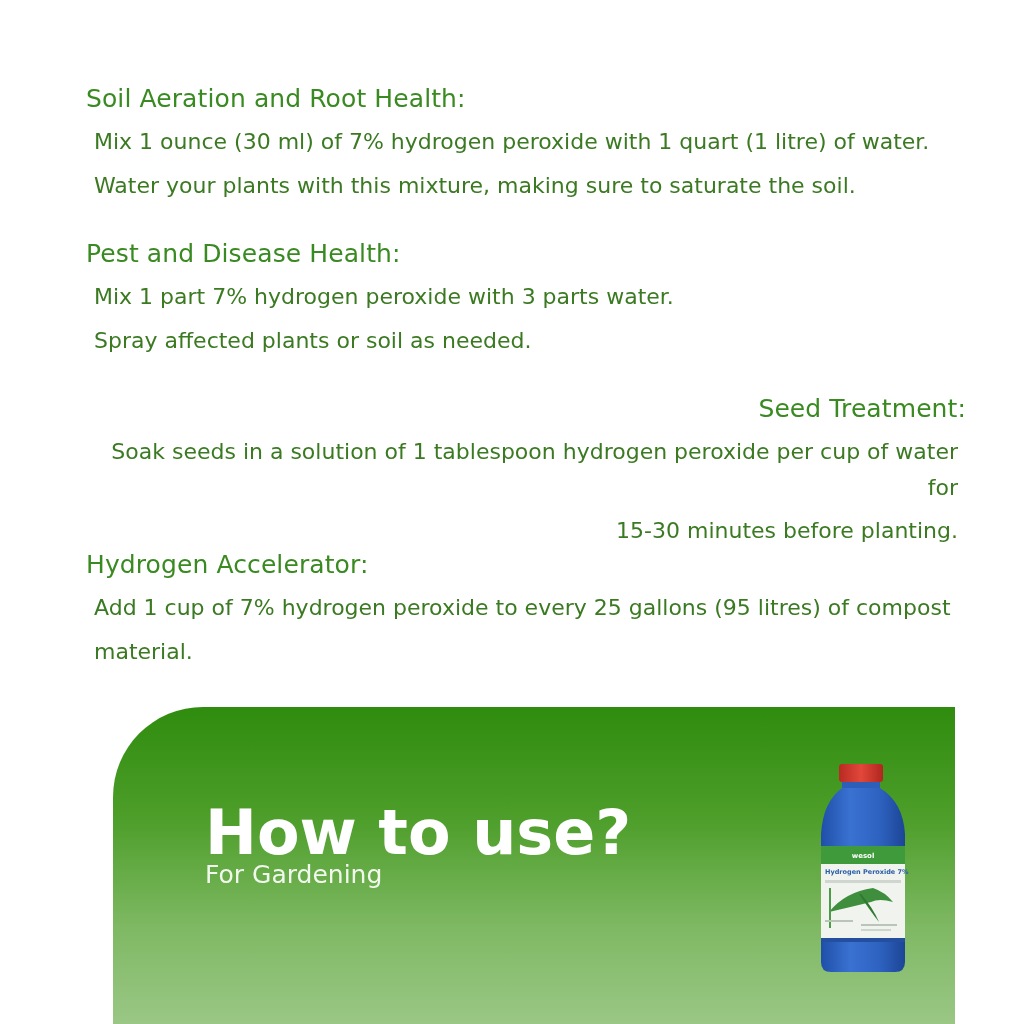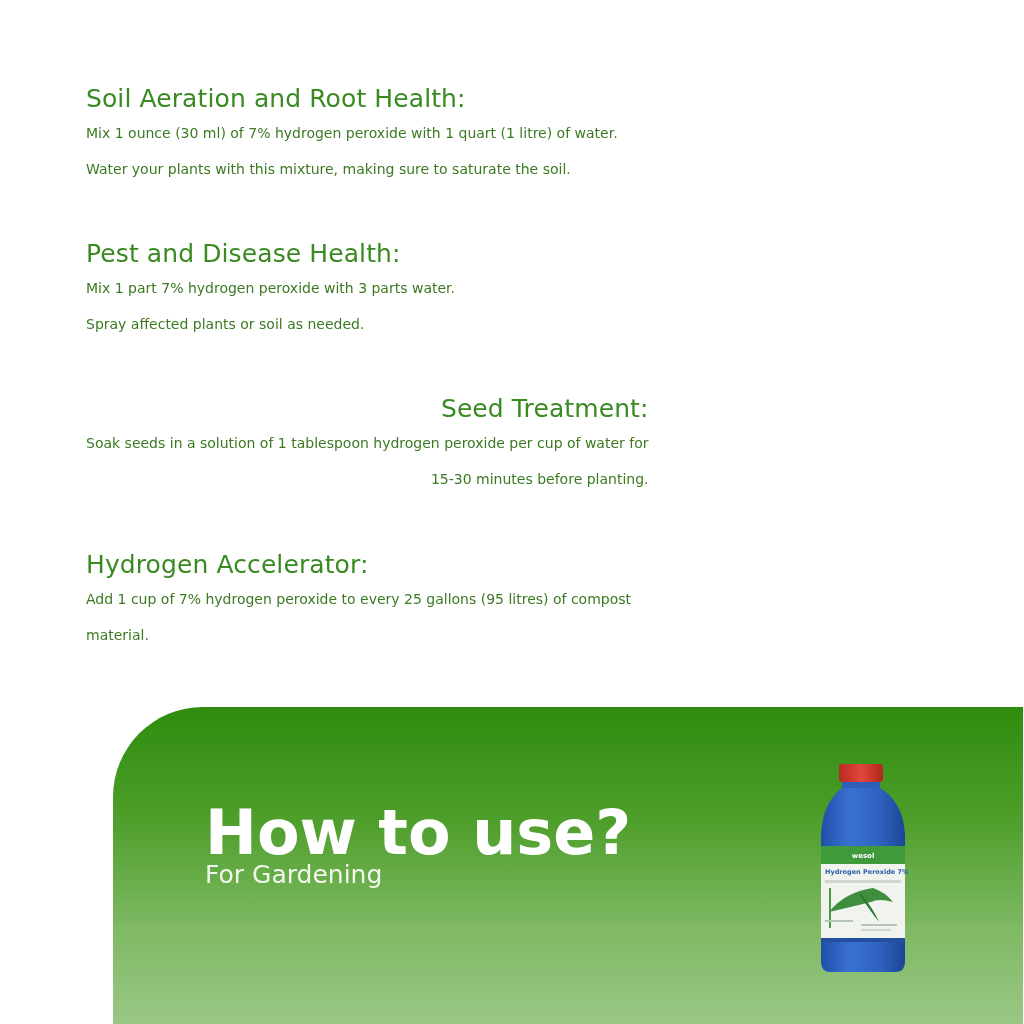--- a/index.html
+++ b/index.html
@@ -1,25 +1,25 @@
 <!DOCTYPE html>
 <html><head>
   <meta charset="utf-8">
   <style>
     html, body { margin:0; padding:0; }
     body { width:1024px; height:1024px; background:#ffffff; position:relative; overflow:hidden; font-family:"DejaVu Sans","Liberation Sans",sans-serif; }
     .content { position:absolute; left:86px; top:82px; width:880px; }
     .section { margin-bottom:0; }
     .section h2 { margin:0; font-size:25px; font-weight:400; color:#3a8a22; letter-spacing:0.1px; line-height:34px; }
-    .section p { margin:0; font-size:14px; color:#3b7a22; line-height:35.5px; }
+    .section p { margin:8px; font-size:22px; color:#3b7a22; line-height:35.5px; }
     .s1 { position:absolute; top:0; }
     .s2 { position:absolute; top:155px; }
     .s3 { position:absolute; top:310px;text-align:right; }
     .s4 { position:absolute; top:466px; }
-    .banner { position:absolute; left:113px; top:707px; width:910px; height:317px; border-top-left-radius:90px;
+    .banner { position:absolute; left:113px; top:707px; width:842px; height:317px; border-top-left-radius:90px;
       background:linear-gradient(180deg,#2f8c0e 0%,#4d9e2a 35%,#7fb964 70%,#9ac785 100%); }
     .banner-title { position:absolute; left:92px; top:86px; font-size:62px; font-weight:600; color:#ffffff; letter-spacing:0px; margin:0; line-height:80px; }
     .banner-sub { position:absolute; left:92px; top:153px; font-size:25px; color:#f2f7ee; margin:0; }
     .bottle { position:absolute; left:702px; top:55px; width:96px; height:212px; }
   </style>
 </head>
 <body>
 
 <div class="content">
   <div class="section s1">

